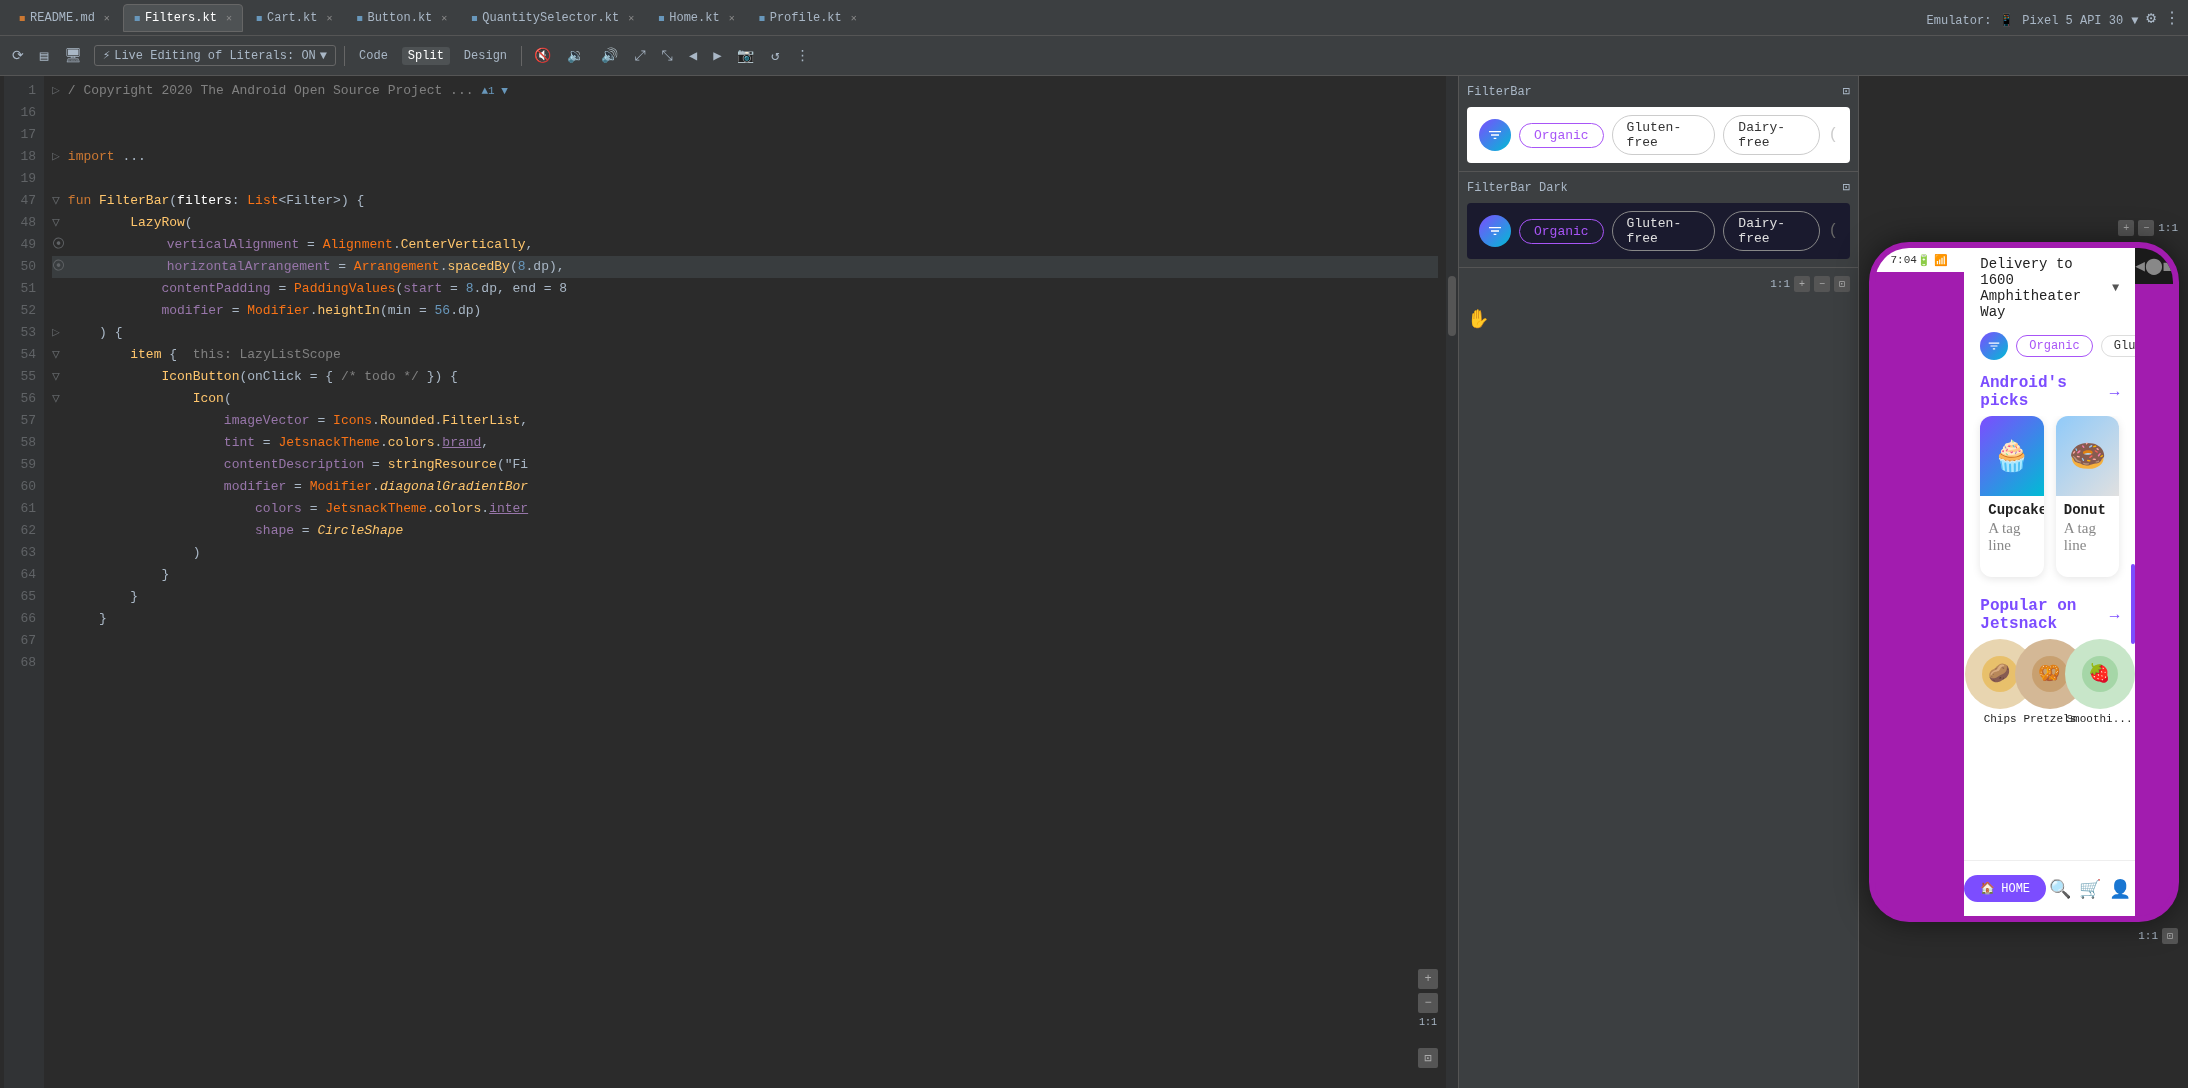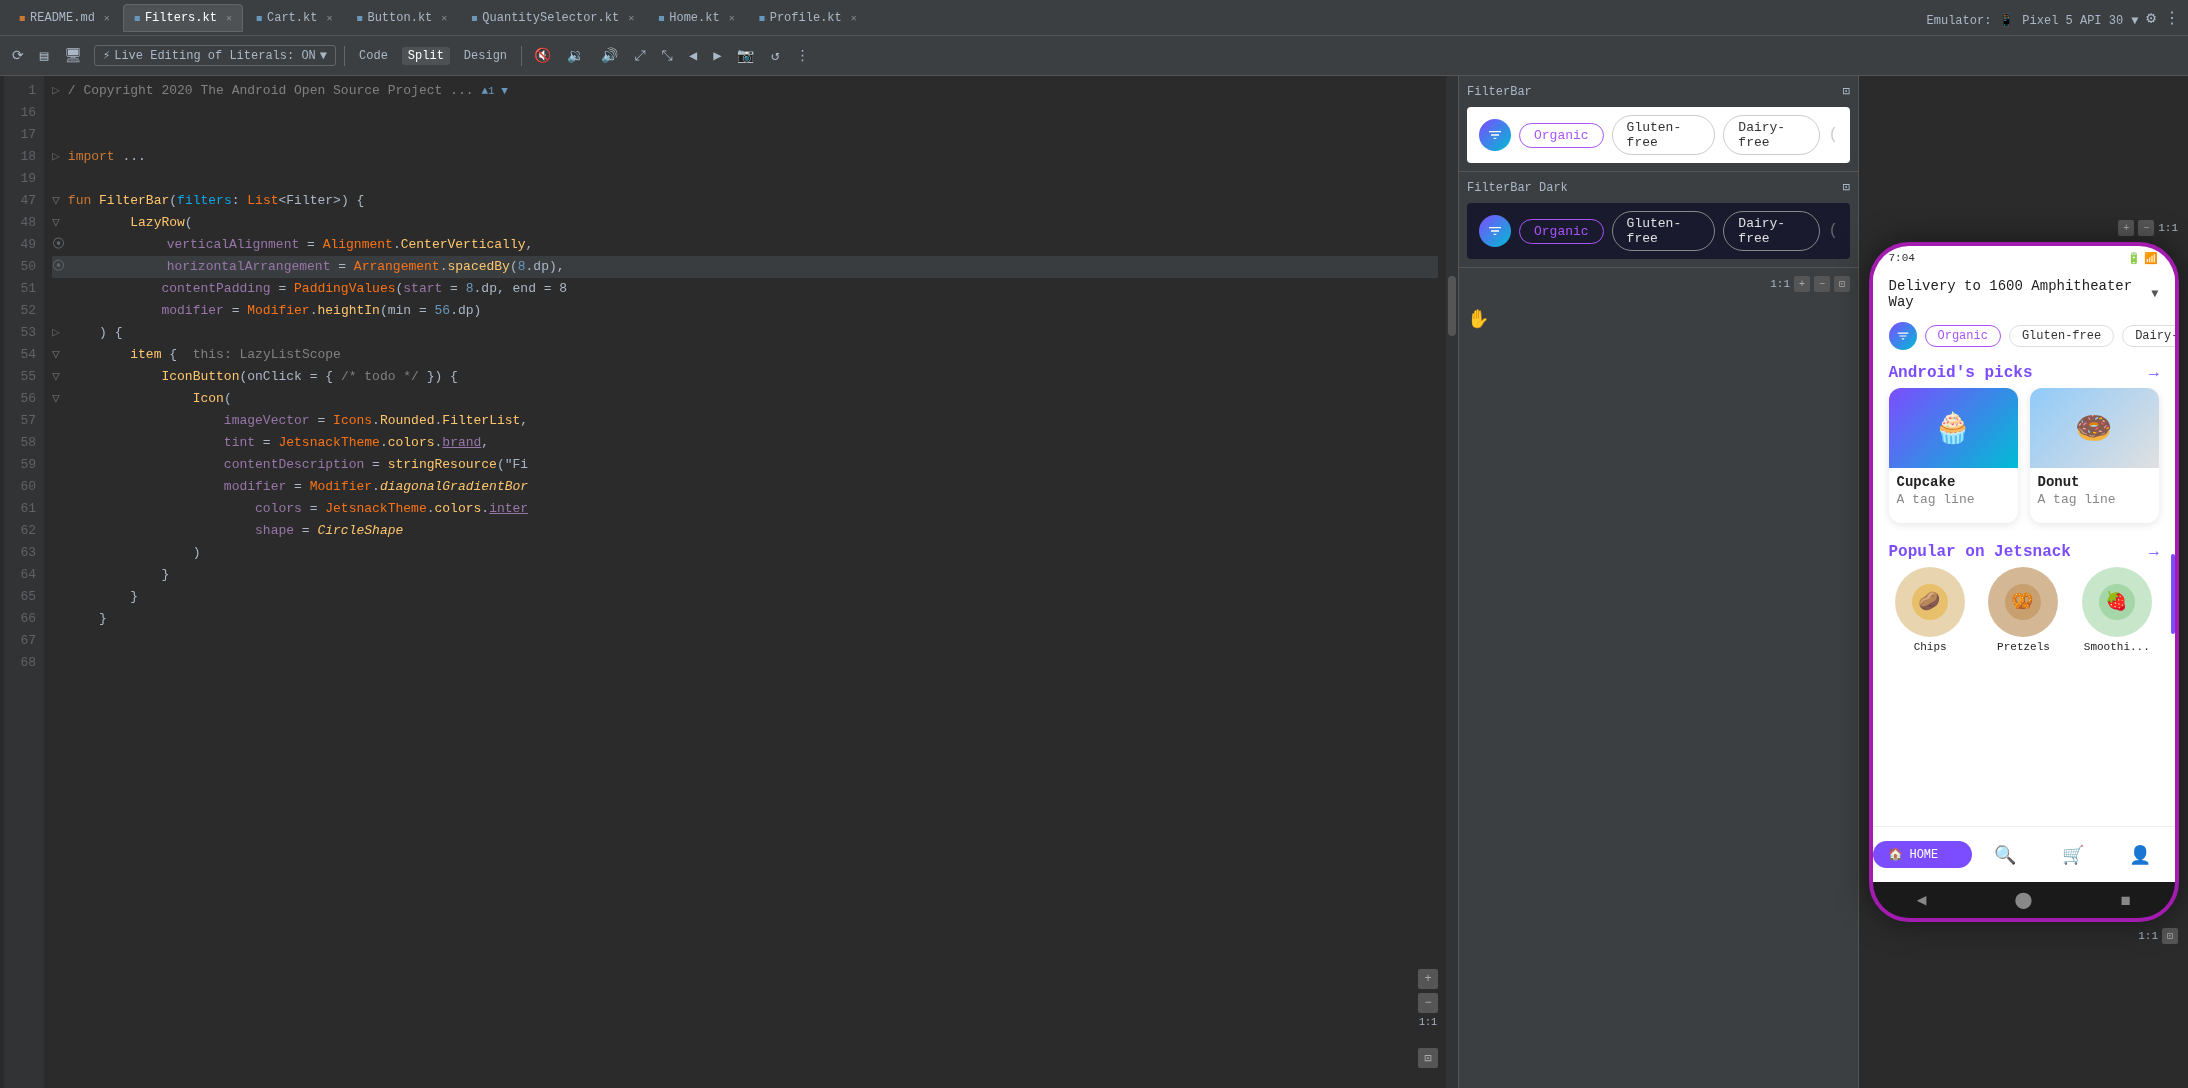--- a/index.html
+++ b/index.html
@@ -156,21 +156,21 @@
 
     .code-line.highlighted {
       background: #393d3f;
     }
 
     
     .kw-comment { color: #808080; }
     .kw-keyword { color: #cc7832; }
     .kw-annotation { color: #bbb529; }
     .kw-function { color: #ffc66d; }
-    .kw-param { color: #0ea5e9; }
+    .kw-param { color: #ffffff; }
     .kw-type { color: #f97316; }
     .kw-property { color: #9876aa; }
     .kw-method { color: #ffc66d; }
     .kw-number { color: #6897bb; }
     .kw-plain { color: #a9b7c6; }
 
     
     .preview-panel {
       width: 400px;
       background: #3c3f41;
@@ -283,24 +283,24 @@
       justify-content: center;
       padding: 10px;
       flex-shrink: 0;
     }
 
     .phone-frame {
       width: 310px;
       height: 680px;
       background: #a21caf;
       border-radius: 40px;
-      border: 4px solid #a21caf;
-      overflow: hidden;
-      display: flex;
-      flex-direction: column;
+      border: 6px solid #a21caf;
+      overflow: hidden;
+      display: flex;
+      flex-direction: row;
       position: relative;
       box-shadow: 0 0 30px rgba(0,0,0,0.5);
     }
 
     .phone-notch-bar {
       background: white;
       height: 24px;
       display: flex;
       align-items: center;
       justify-content: space-between;
@@ -426,23 +426,24 @@
     }
 
     .card-title {
       font-size: 14px;
       font-weight: 600;
       color: #222;
       padding: 6px 8px 2px;
     }
 
     .card-subtitle {
-      font-size: 13px;
+      font-size: 15px;
       color: #888;
-      padding: 0 8px 16px;
+      padding: 0 8px 23px;
+      font-family: Liberation Serif, serif;
     }
 
     .popular-row {
       display: flex;
       gap: 10px;
       padding: 0 16px 10px;
       overflow: hidden;
     }
 
     .popular-item {

